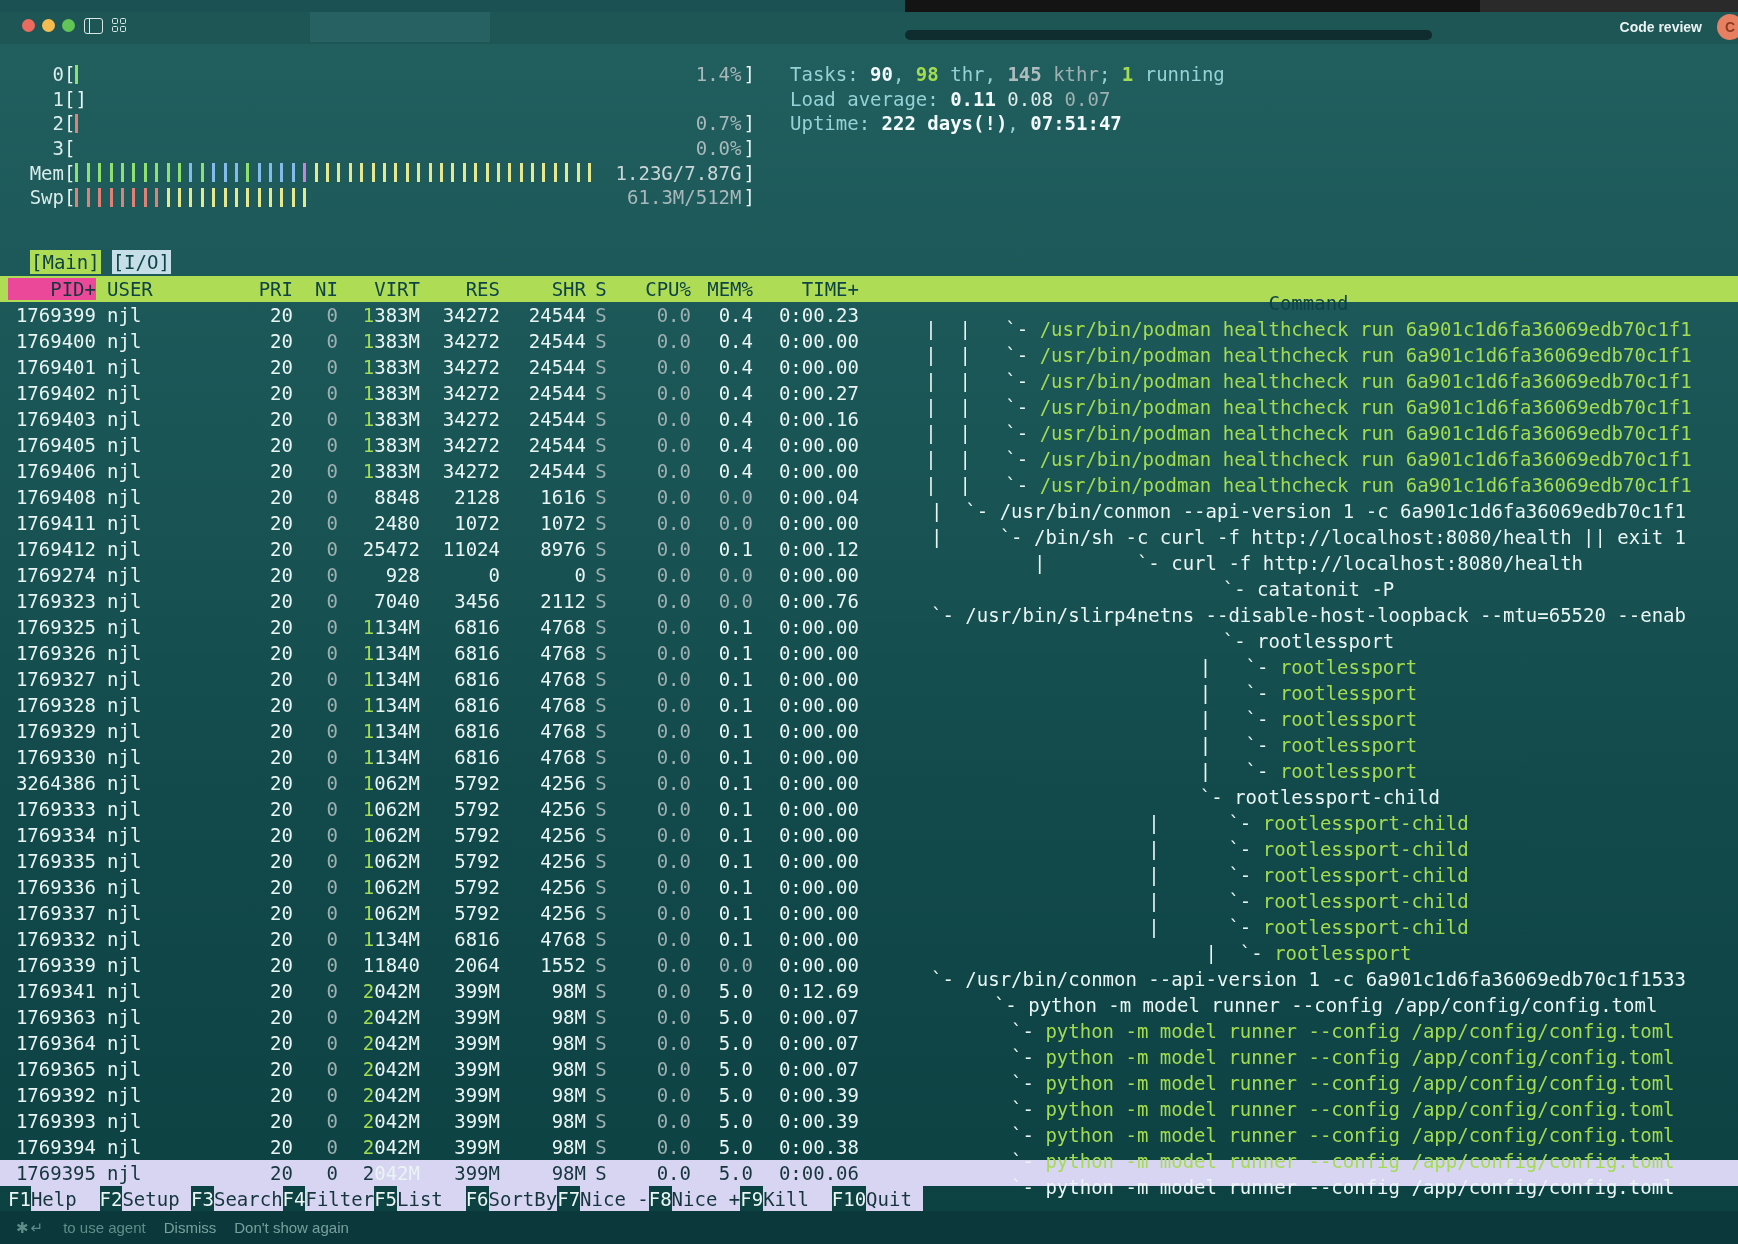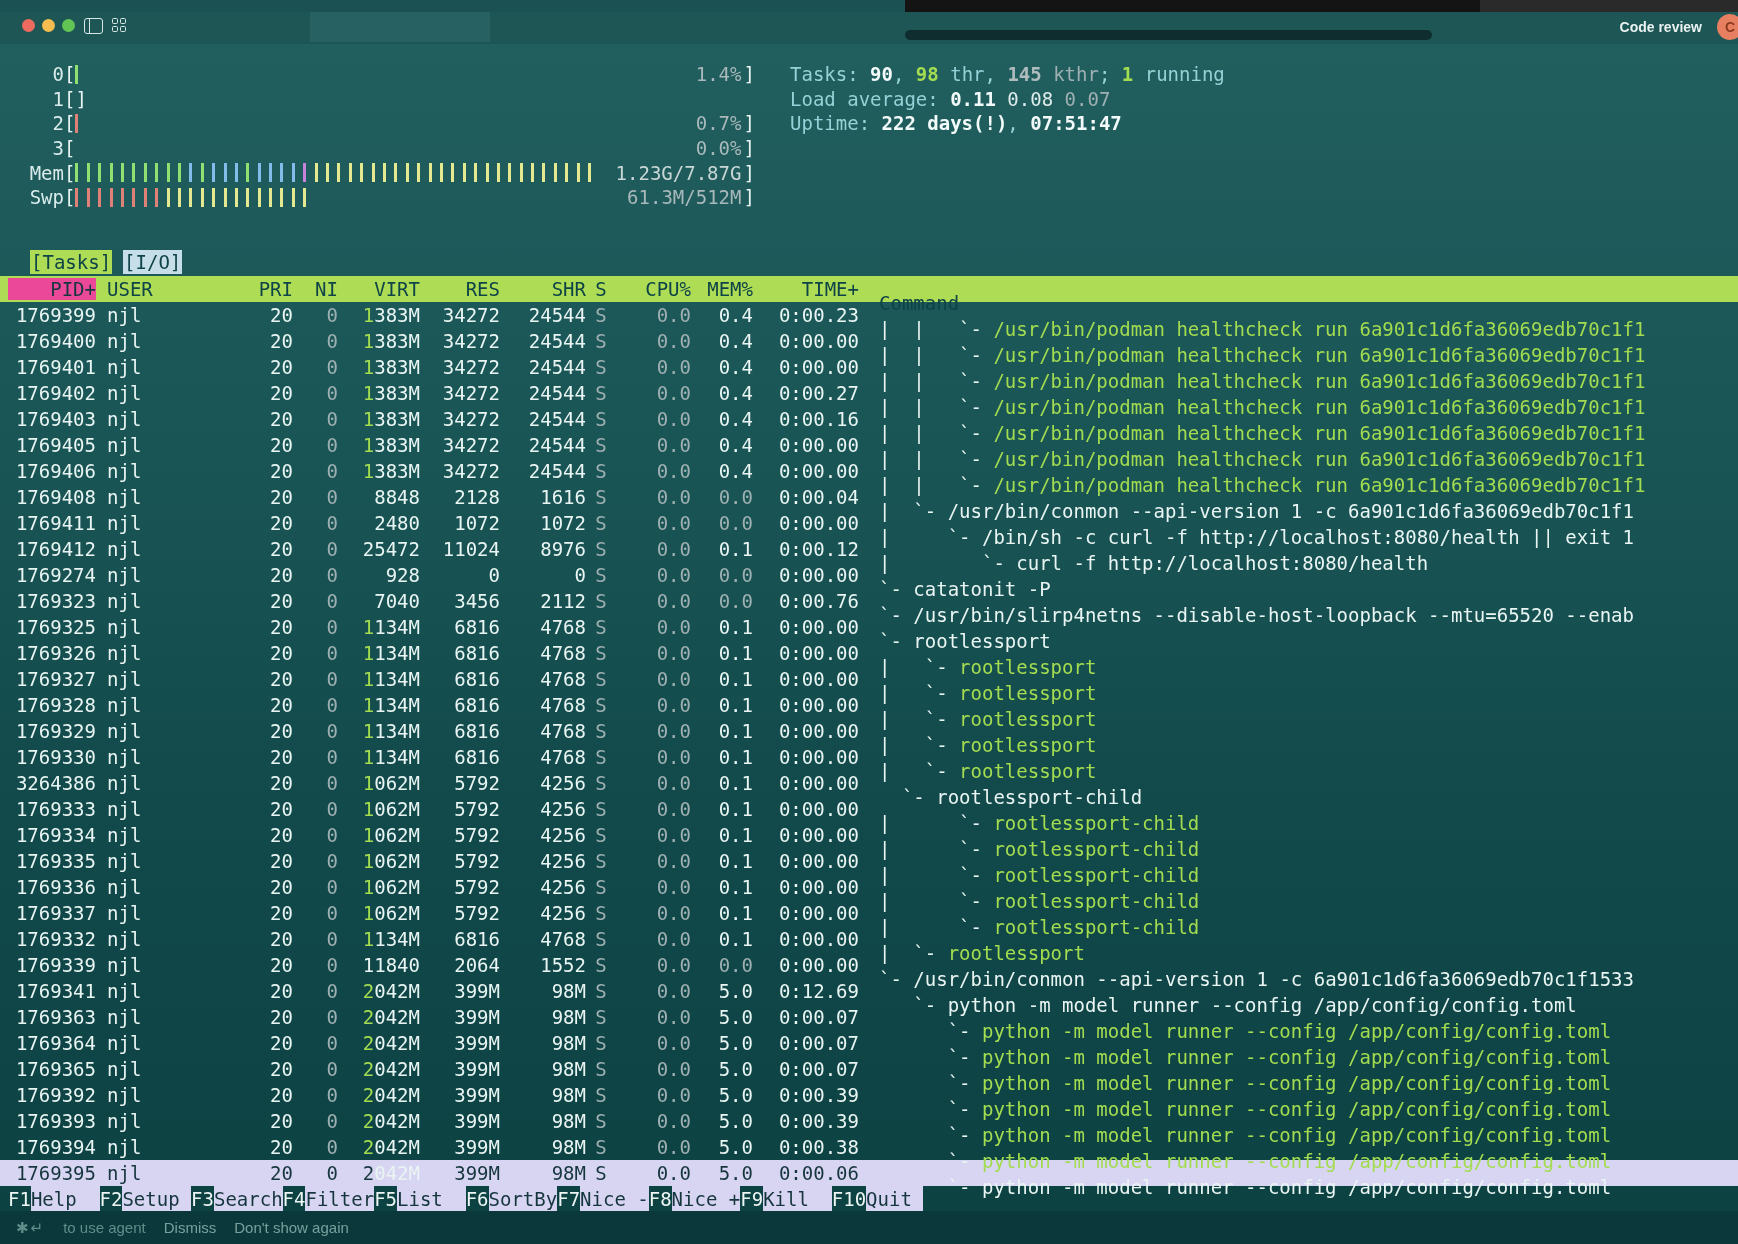--- a/index.html
+++ b/index.html
@@ -63,21 +63,21 @@
   .c-user{width:90px;padding-left:11px;text-align:left;}
   .c-pri{width:96px;text-align:right;}
   .c-ni{width:45px;text-align:right;}
   .c-virt{width:82px;text-align:right;}
   .c-res{width:80px;text-align:right;}
   .c-shr{width:86px;text-align:right;}
   .c-s{width:30px;text-align:center;}
   .c-cpu{width:75px;text-align:right;}
   .c-mem{width:62px;text-align:right;}
   .c-time{width:106px;text-align:right;}
-  .c-cmd{flex:1 1 auto!important;padding-left:20px;text-align:left;flex-shrink:1!important;margin-top:28px;}
+  .c-cmd{flex:1 1 auto!important;padding-left:20px;text-align:center;flex-shrink:1!important;margin-top:28px;}
   .tw{color:#E9F5F3;} .tgy{color:#9FB0B2;} .tgn{color:#A3DC50;} .gf{color:#A3DC50;}
   .prow.sel{background:#D8D5F2;}
   .prow.sel span, .prow.sel .gf{color:#16363E!important;}
 
   
   .fkeys{position:absolute;top:1142px;left:8px;height:26px;display:flex;align-items:center;}
   .fk{color:#EDF6F4;white-space:pre;}
   .fl{background:#D8D5F2;color:#16363E;white-space:pre;padding:2px 0;}
 
   
@@ -233,21 +233,21 @@
             <span class="mpct">61.3M/512M</span>
           </span>
           <span class="br">]</span>
         </div>
       </div>
     <div class="stats" id="stats">
         <div class="sline"><span class="sc">Tasks: </span><span class="sw">90</span><span class="sc">, </span><span class="sg">98</span><span class="sc"> thr, </span><span class="sgr">145</span><span class="sgn"> kthr</span><span class="sc">; </span><span class="sg">1</span><span class="sc"> running</span></div>
         <div class="sline"><span class="sc">Load average: </span><span class="sw">0.11 </span><span class="swn">0.08 </span><span class="sgn">0.07</span></div>
         <div class="sline"><span class="sc">Uptime: </span><span class="sw">222 days(!)</span><span class="sc">, </span><span class="sw">07:51:47</span></div>
       </div>
-    <div class="tabs" id="tabs"><span class="tab active">[Tasks]</span><span class="tab alt">[I/O]</span></div>
+    <div class="tabs" id="tabs"><span class="tab active">[Main]</span><span class="tab alt">[I/O]</span></div>
     <div class="ptable" id="ptable">
         <div class="prow phead">
           <span class="c-pid">PID+</span>
           <span class="c-user">USER</span>
           <span class="c-pri">PRI</span>
           <span class="c-ni">NI</span>
           <span class="c-virt">VIRT</span>
           <span class="c-res">RES</span>
           <span class="c-shr">SHR</span>
           <span class="c-s">S</span>

